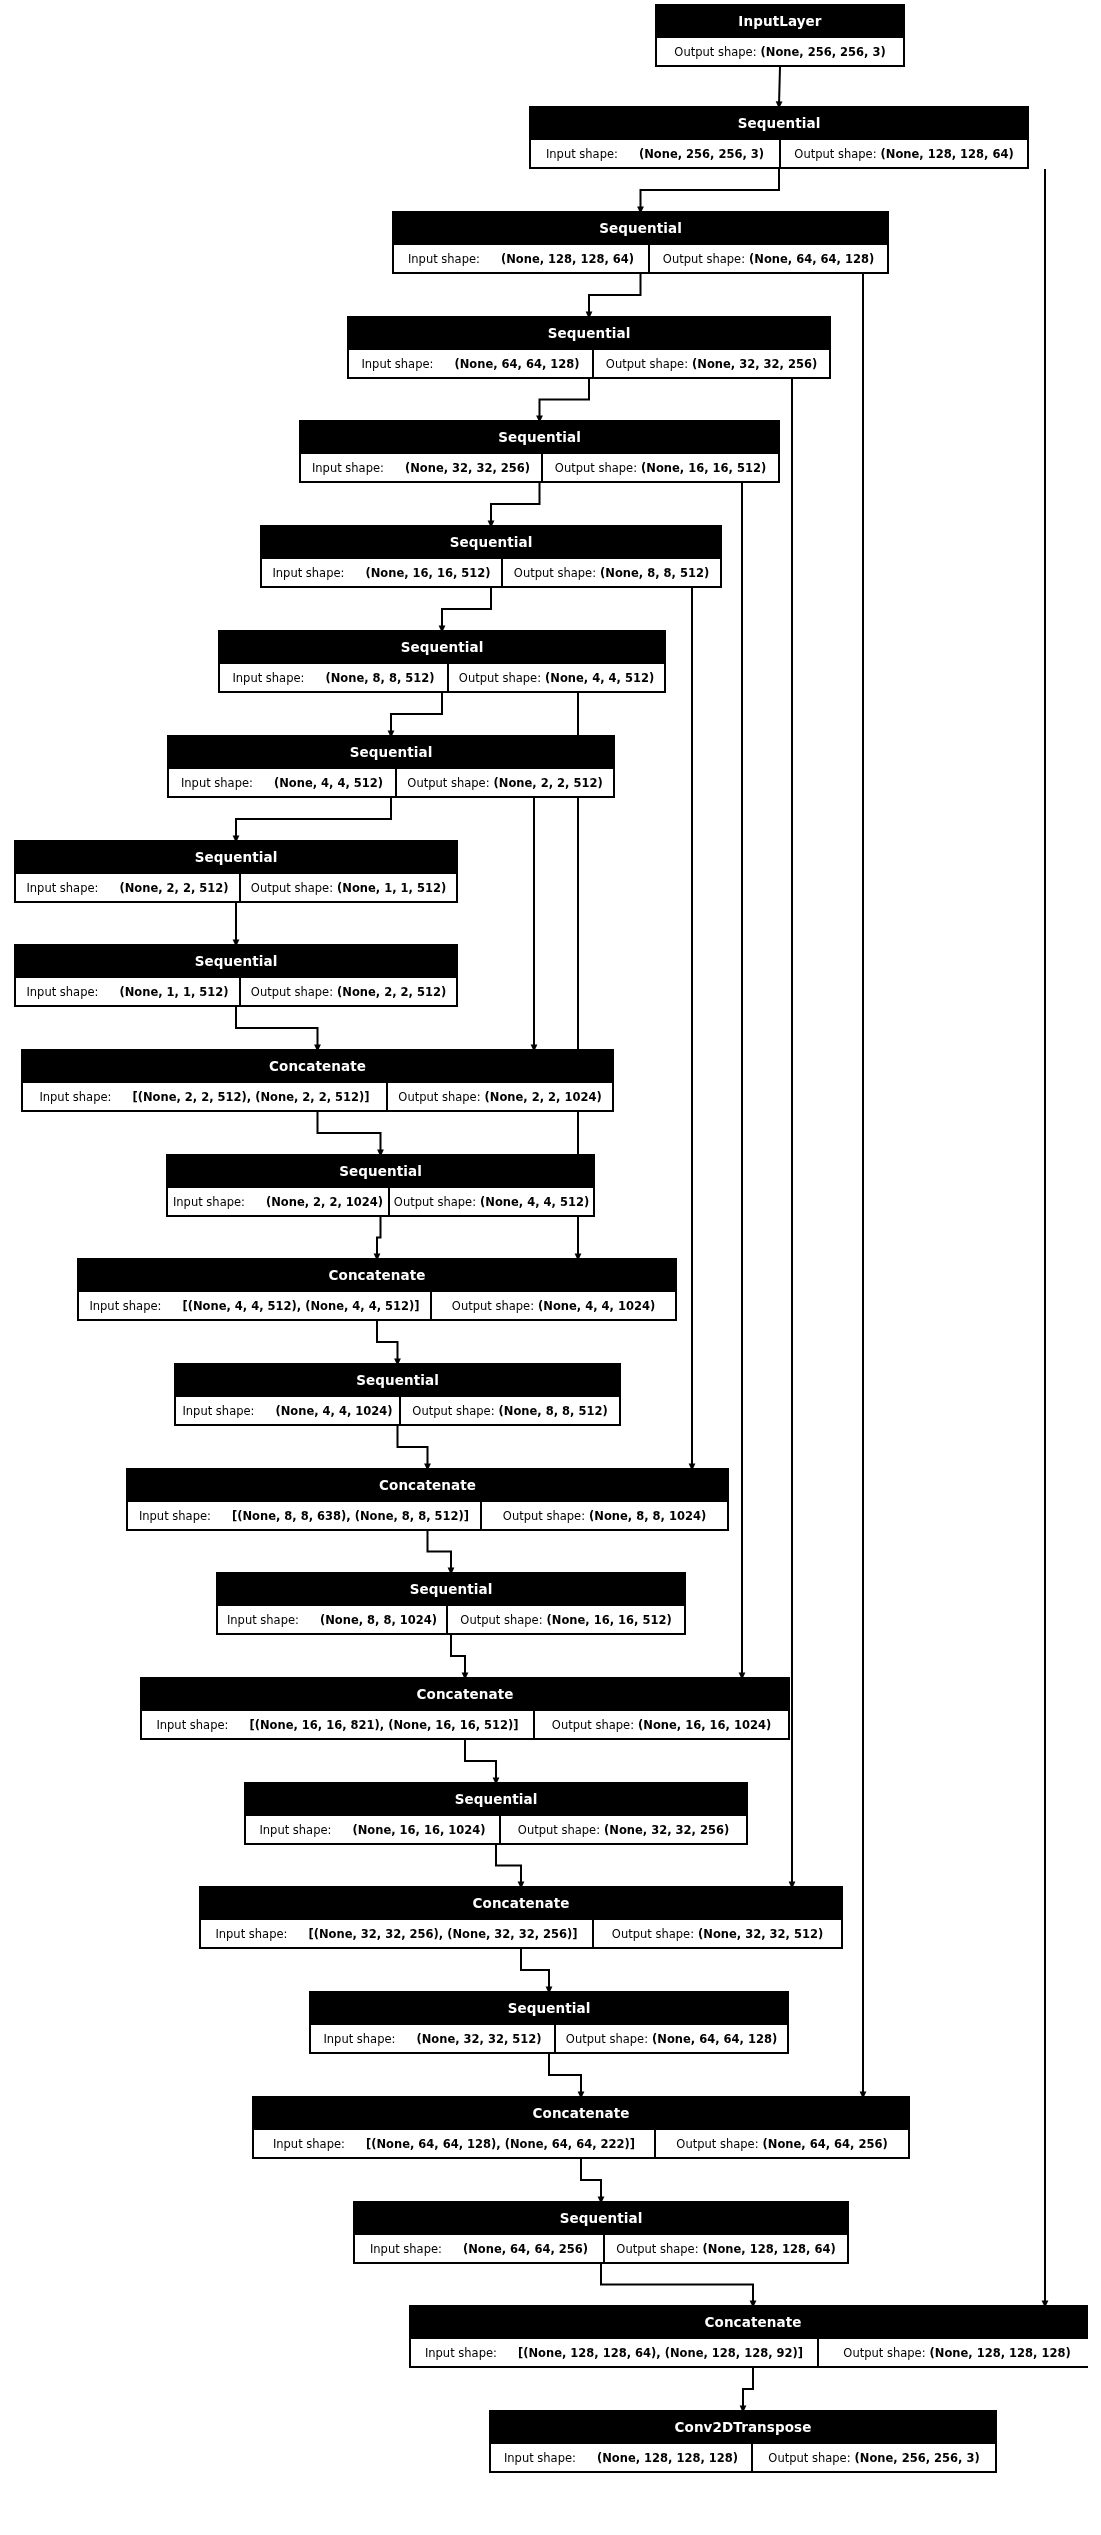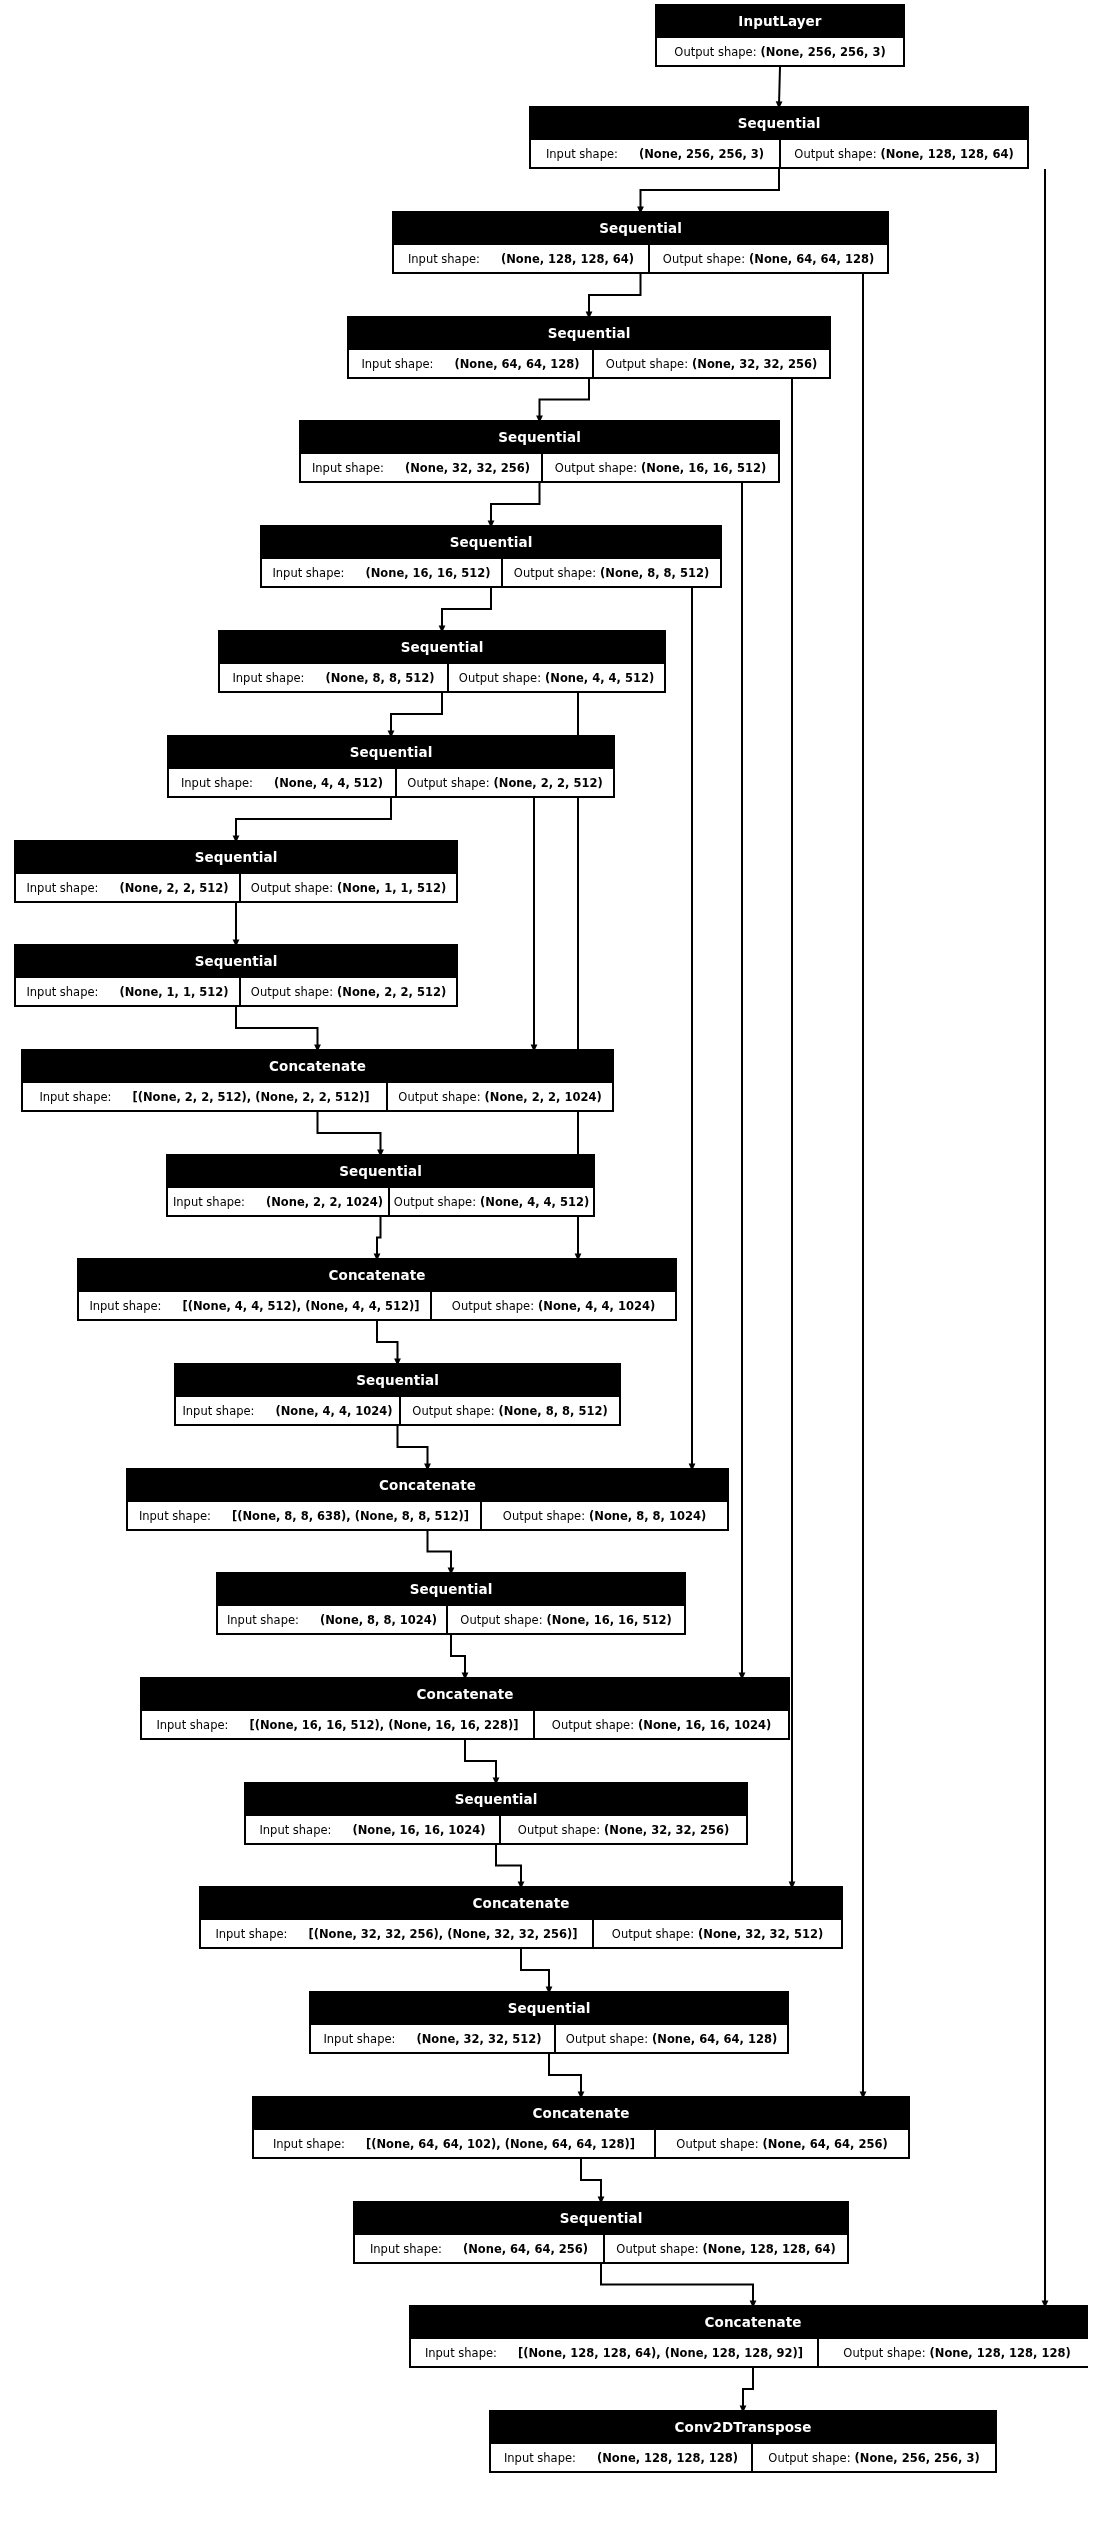--- a/index.html
+++ b/index.html
@@ -323,21 +323,21 @@
             <span class="lbl">Output shape:</span>
             <span class="val">(None, 16, 16, 512)</span>
           </div>
         </div>
       </div>
       <div class="node" id="n16" style="left: 140px; top: 1677px; width: 650px;">
         <div class="node-title">Concatenate</div>
         <div class="node-body">
           <div class="cell in" style="width: 393px;">
             <span class="lbl">Input shape:</span>
-            <span class="val">[(None, 16, 16, 512), (None, 16, 16, 228)]</span>
+            <span class="val">[(None, 16, 16, 821), (None, 16, 16, 512)]</span>
           </div>
           <div class="cell" style="width: 253px;">
             <span class="lbl">Output shape:</span>
             <span class="val">(None, 16, 16, 1024)</span>
           </div>
         </div>
       </div>
       <div class="node" id="n17" style="left: 244px; top: 1782px; width: 504px;">
         <div class="node-title">Sequential</div>
         <div class="node-body">
@@ -375,21 +375,21 @@
             <span class="lbl">Output shape:</span>
             <span class="val">(None, 64, 64, 128)</span>
           </div>
         </div>
       </div>
       <div class="node" id="n20" style="left: 252px; top: 2096px; width: 658px;">
         <div class="node-title">Concatenate</div>
         <div class="node-body">
           <div class="cell in" style="width: 402px;">
             <span class="lbl">Input shape:</span>
-            <span class="val">[(None, 64, 64, 102), (None, 64, 64, 128)]</span>
+            <span class="val">[(None, 64, 64, 128), (None, 64, 64, 222)]</span>
           </div>
           <div class="cell" style="width: 252px;">
             <span class="lbl">Output shape:</span>
             <span class="val">(None, 64, 64, 256)</span>
           </div>
         </div>
       </div>
       <div class="node" id="n21" style="left: 353px; top: 2201px; width: 496px;">
         <div class="node-title">Sequential</div>
         <div class="node-body">

